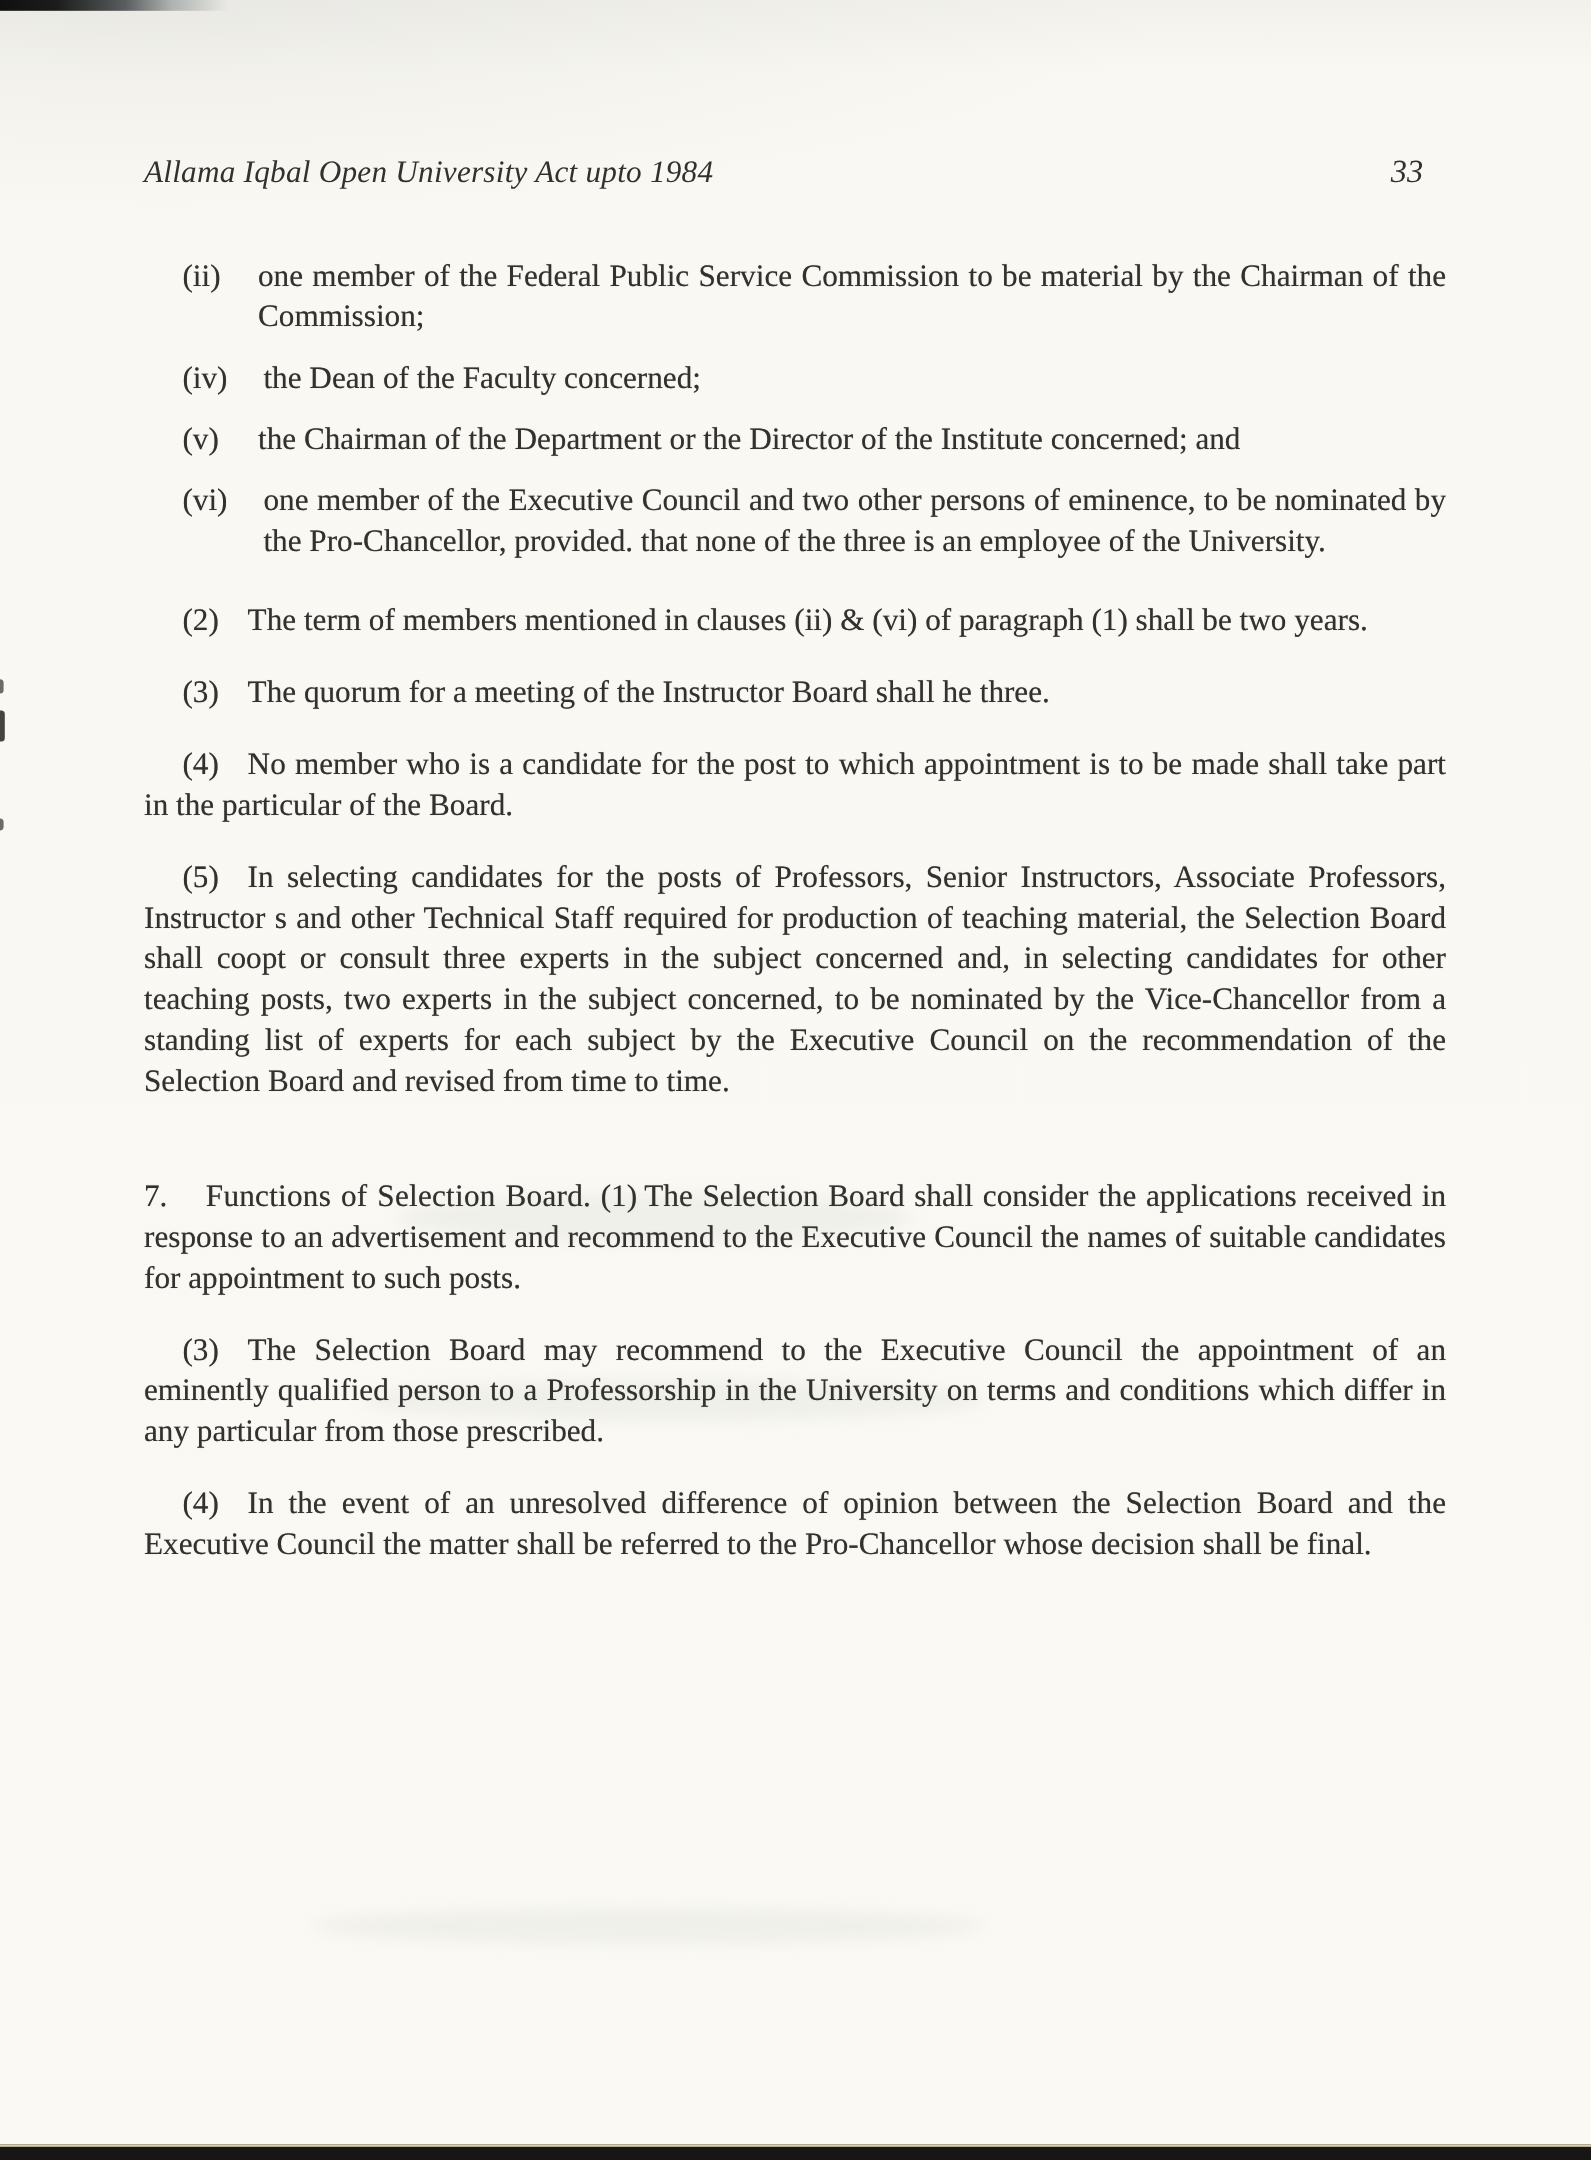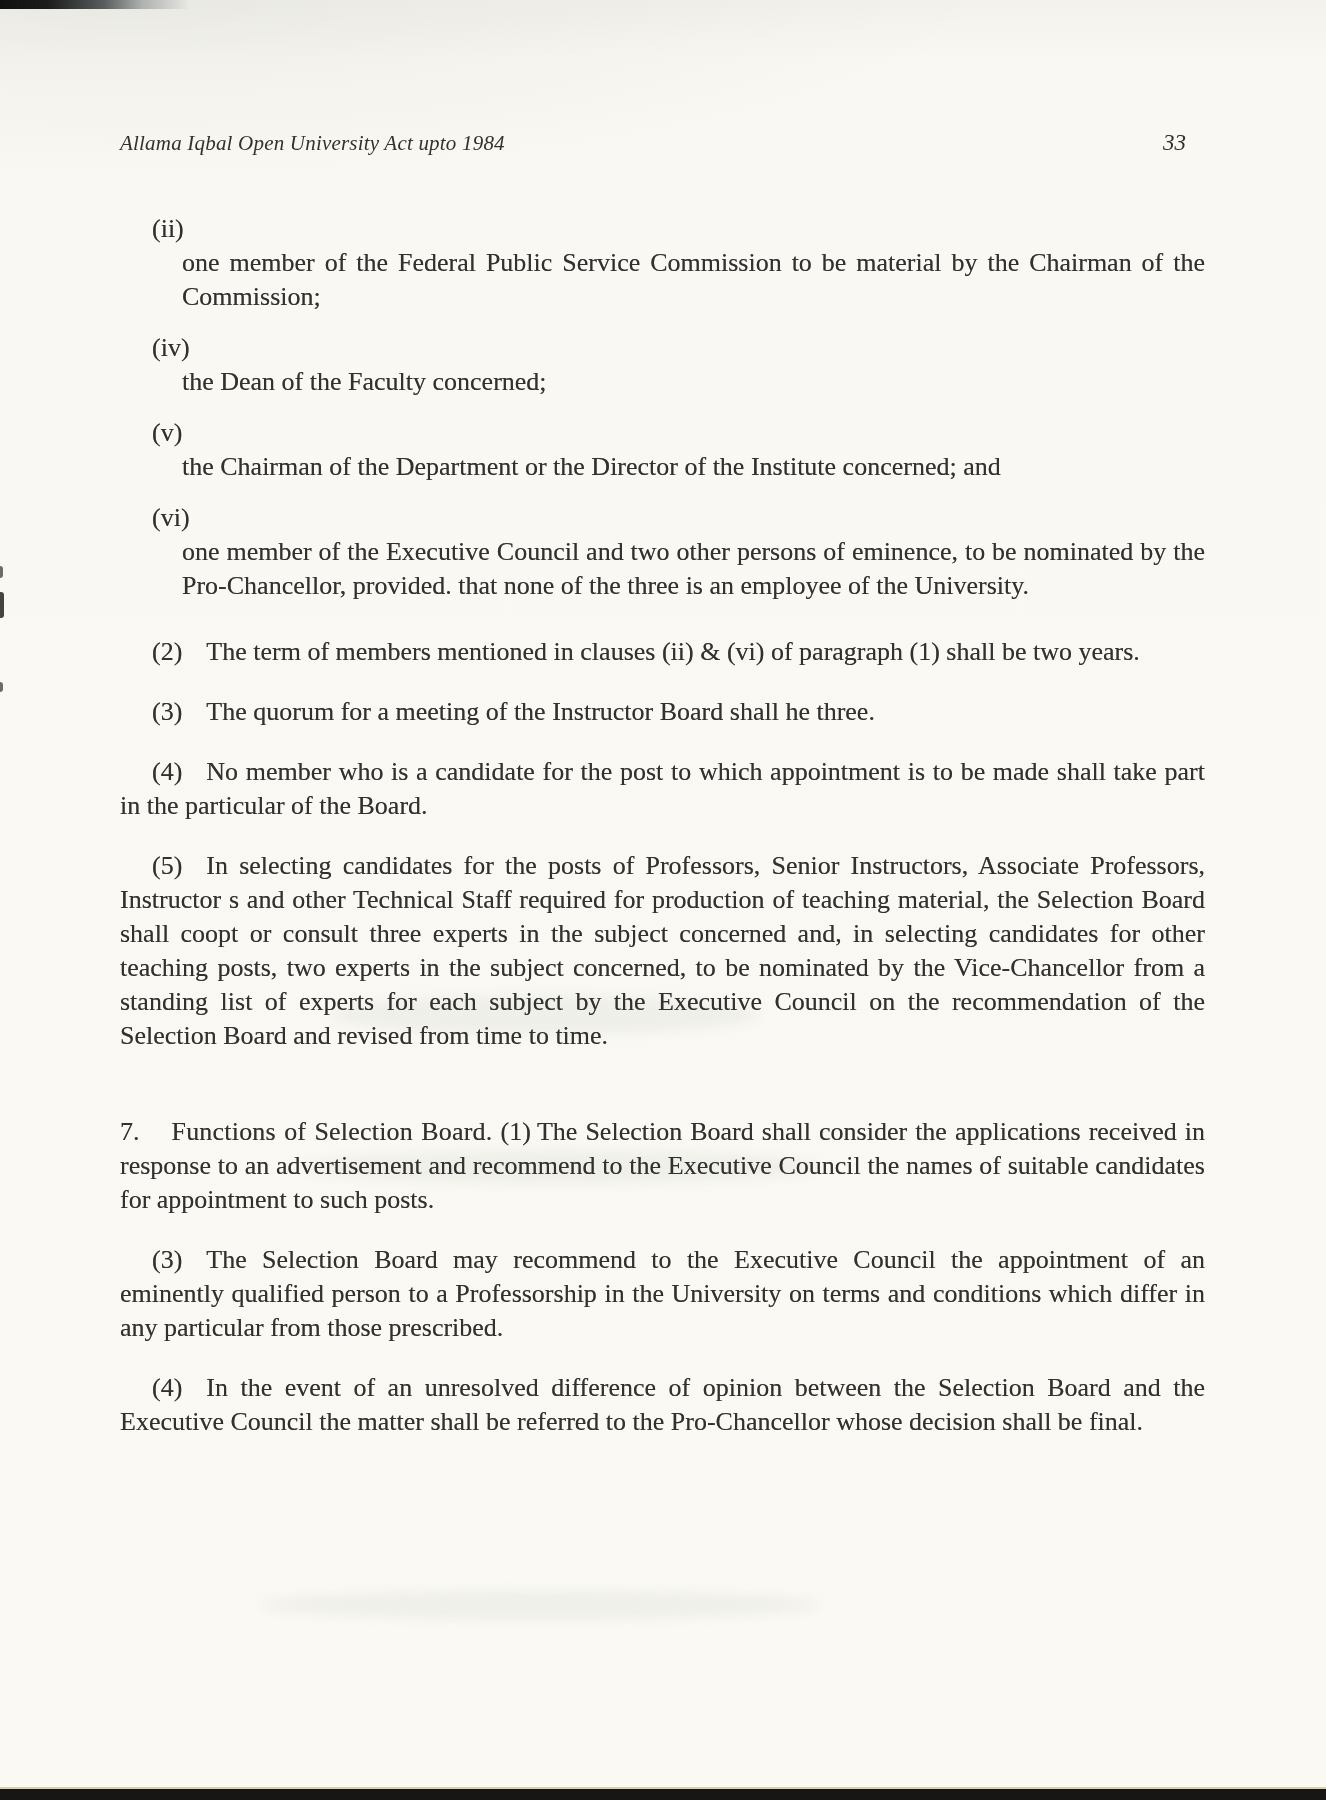--- a/index.html
+++ b/index.html
@@ -57,41 +57,40 @@
   
   .page-header {
     position: relative;
     padding: 82px 118px 0 120px;
     display: flex;
     justify-content: space-between;
     align-items: baseline;
   }
   .doc-title {
     font-style: italic;
-    font-size: 21px;
+    font-size: 26px;
     letter-spacing: 0.2px;
   }
   .page-number {
     font-style: italic;
-    font-size: 23px;
+    font-size: 27px;
     padding-right: 22px;
     margin-top: 44px;
   }
 
   
   .content {
     position: relative;
     margin: 52px 121px 0 120px;
     text-shadow: 0 0 0.6px rgba(45,43,42,0.55);
   }
   .clause {
     display: flex;
     margin: 0 0 17px 32px;
     text-align: justify;
-    flex-direction: column;
   }
   .clause-label {
     flex: 0 0 33px;
     white-space: nowrap;
   }
   .clause-text {
     flex: 1;
     padding-left: 30px;
   }
   .para {

